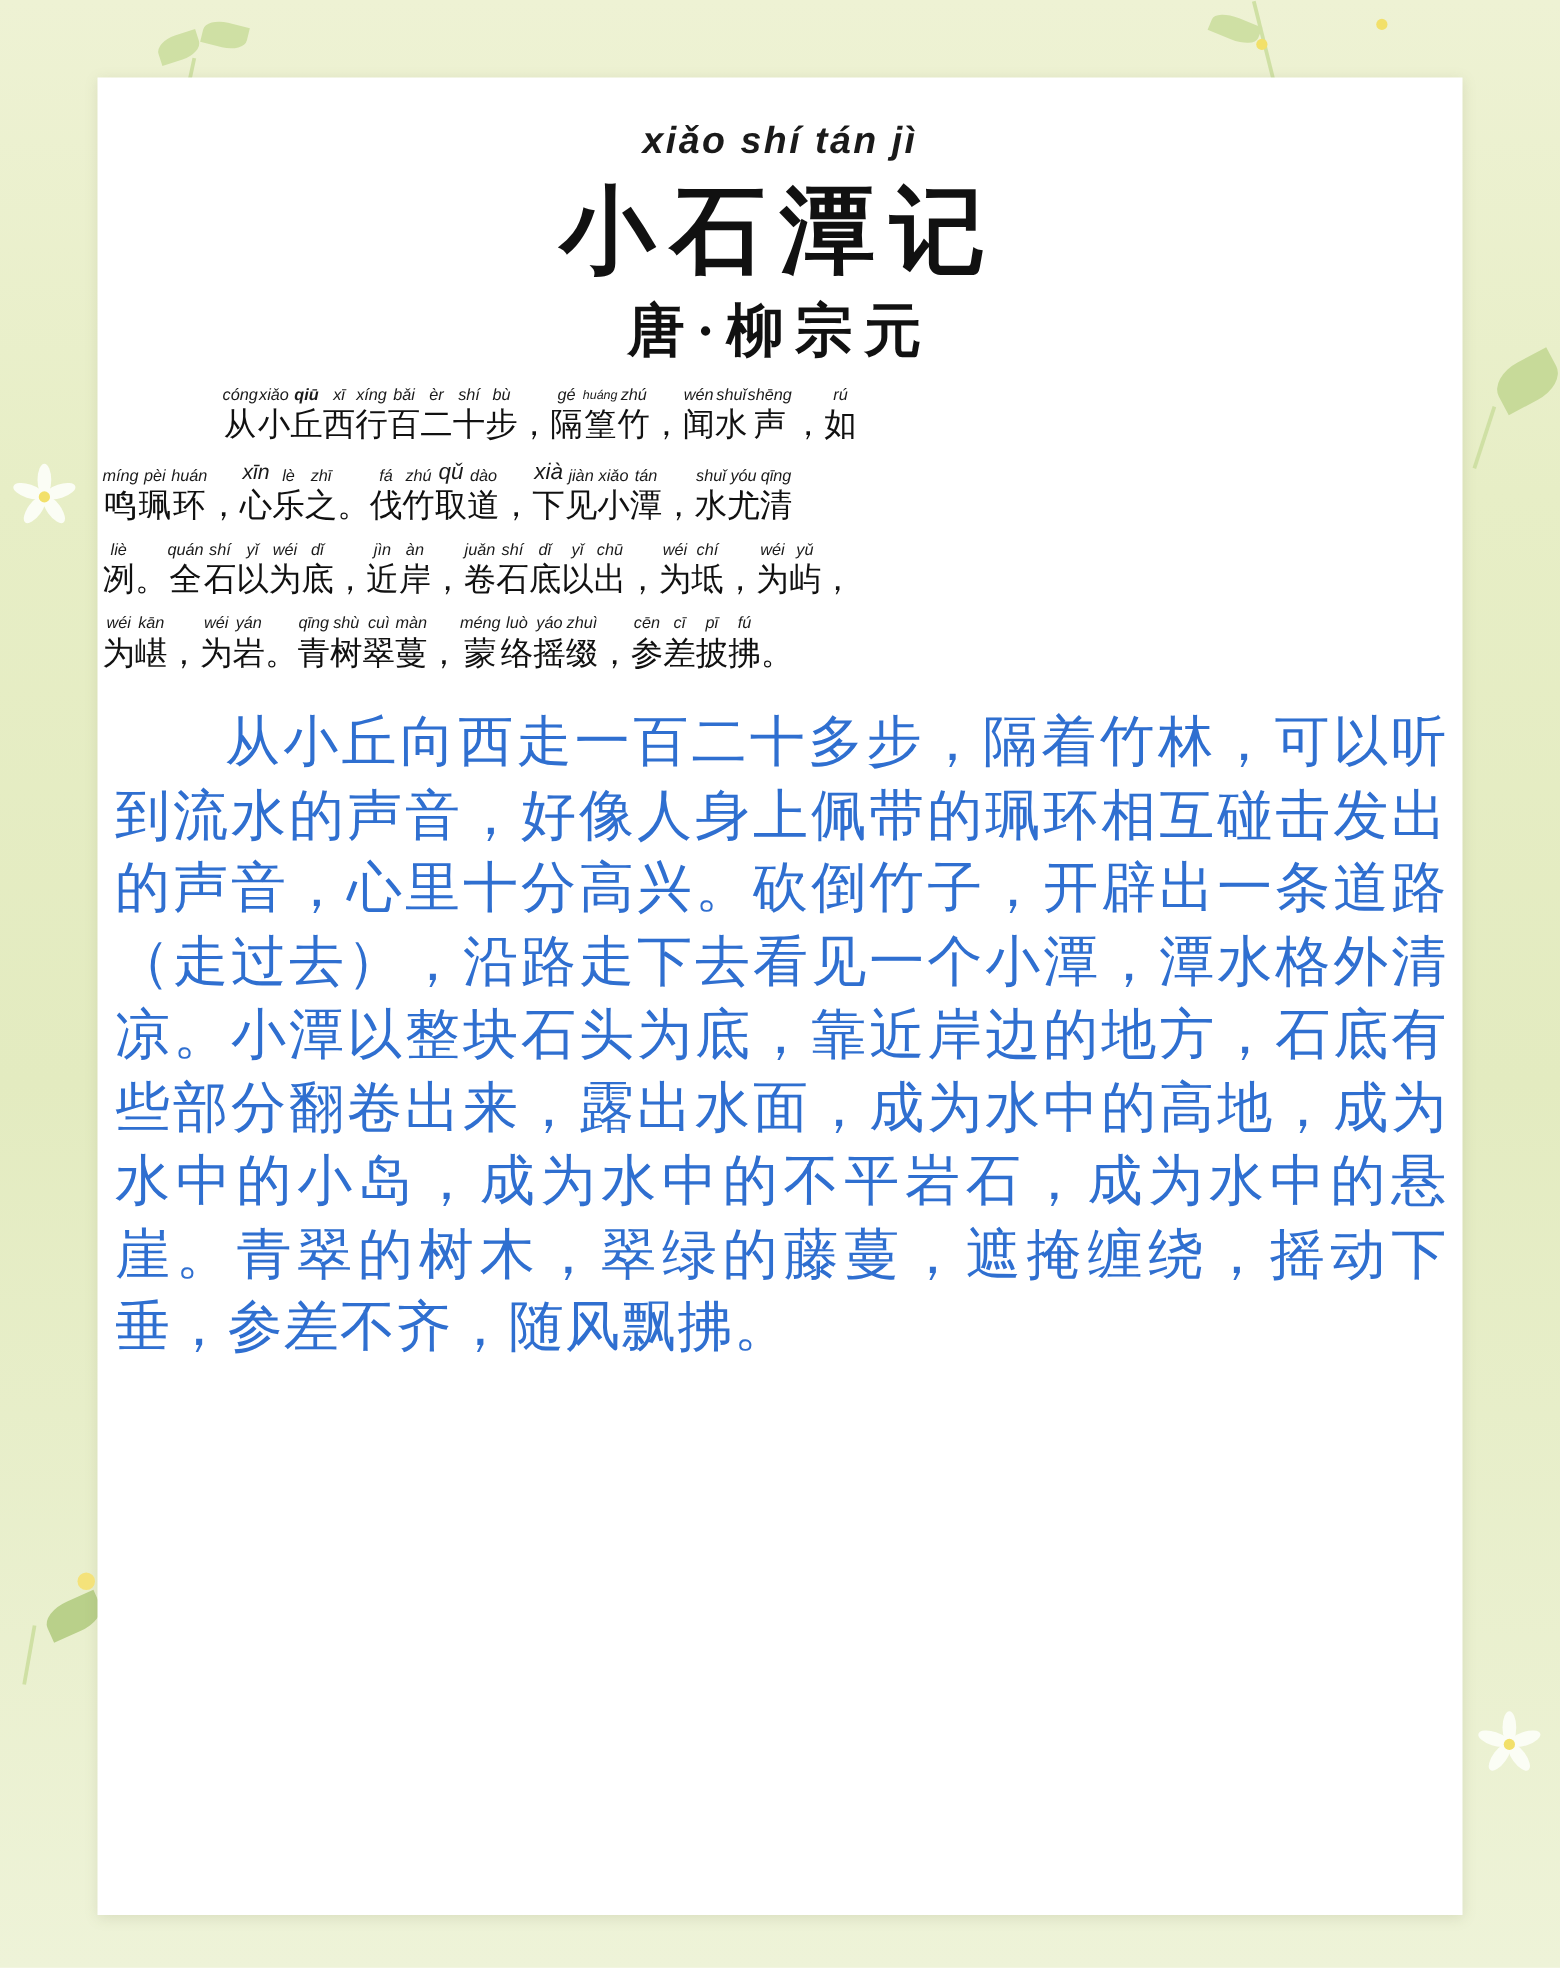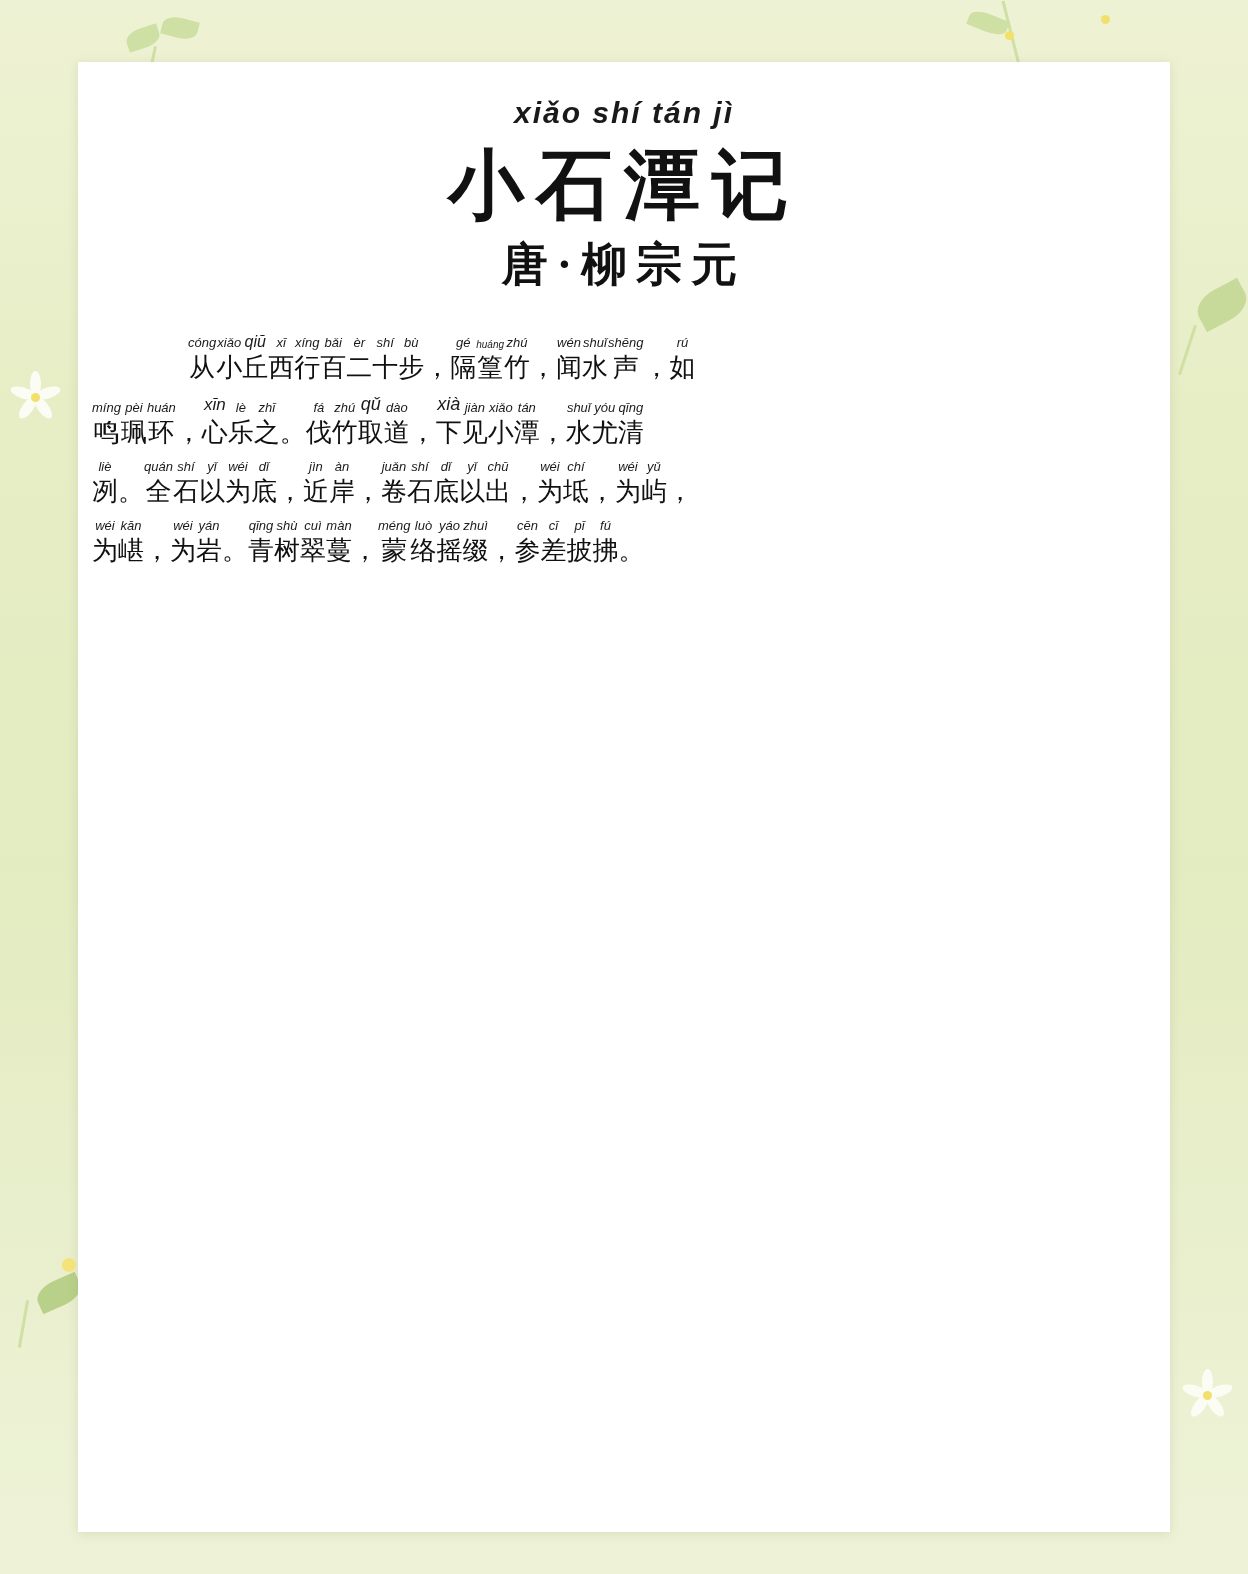--- a/index.html
+++ b/index.html
@@ -114,22 +114,22 @@
     font-family: "Liberation Serif", serif;
     font-size: 46px;
     font-weight: bold;
     color: #111;
     letter-spacing: 9px;
     margin-top: 8px;
   }
 
   
   .annotated {
-    margin-top: 36px;
-    padding: 0 10px 0 14px;
+    margin-top: 12px;
+    padding: 0 10px 0 4px;
   }
   .ruby-line {
     display: flex;
     align-items: flex-end;
     justify-content: flex-start;
     margin-bottom: 10px;
     white-space: nowrap;
   }
   .ruby-line.indent { padding-left: 96px; }
   .rb {
@@ -229,21 +229,21 @@
         <div class="ruby-line indent">
           <span class="rb">
             <span class="py" style="font-size: 13px;">cóng</span>
             <span class="hz" style="font-size: 26px;">从</span>
           </span>
           <span class="rb">
             <span class="py" style="font-size: 13px;">xiǎo</span>
             <span class="hz" style="font-size: 26px;">小</span>
           </span>
           <span class="rb">
-            <span class="py" style="font-size: 16px;">qiū</span>
+            <span class="py" style="font-size: 13px; font-weight: bold;">qiū</span>
             <span class="hz" style="font-size: 26px;">丘</span>
           </span>
           <span class="rb">
             <span class="py" style="font-size: 13px;">xī</span>
             <span class="hz" style="font-size: 26px;">西</span>
           </span>
           <span class="rb">
             <span class="py" style="font-size: 13px;">xíng</span>
             <span class="hz" style="font-size: 26px;">行</span>
           </span>
@@ -565,15 +565,16 @@
             <span class="py" style="font-size: 13px;">fú</span>
             <span class="hz" style="font-size: 26px;">拂</span>
           </span>
           <span class="rb punct">
             <span class="py" style="font-size: 13px;">&nbsp;</span>
             <span class="hz" style="font-size: 26px;">。</span>
           </span>
         </div>
       </div>
 
+    <div class="translation">从小丘向西走一百二十多步，隔着竹林，可以听到流水的声音，好像人身上佩带的珮环相互碰击发出的声音，心里十分高兴。砍倒竹子，开辟出一条道路（走过去），沿路走下去看见一个小潭，潭水格外清凉。小潭以整块石头为底，靠近岸边的地方，石底有些部分翻卷出来，露出水面，成为水中的高地，成为水中的小岛，成为水中的不平岩石，成为水中的悬崖。青翠的树木，翠绿的藤蔓，遮掩缠绕，摇动下垂，参差不齐，随风飘拂。</div>
 
   </div>
 </div>
 
 </body></html>

